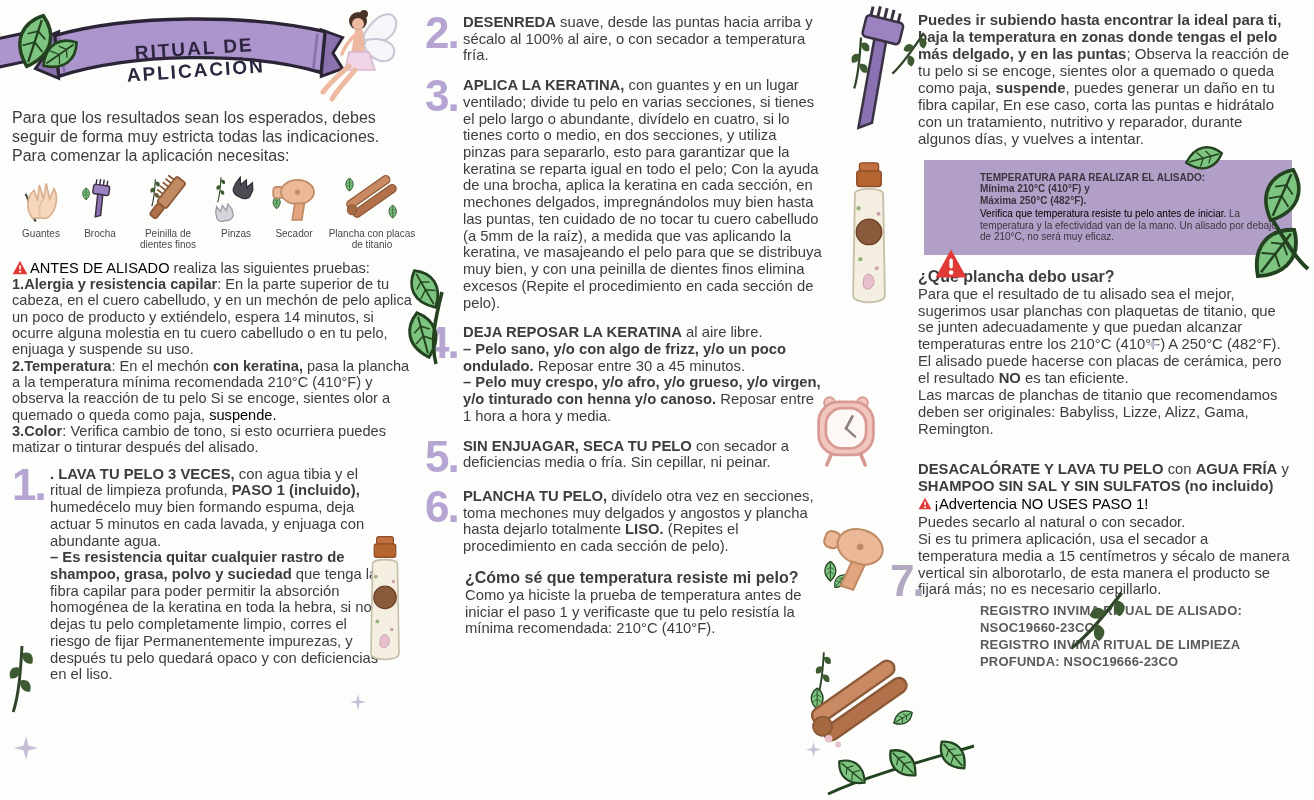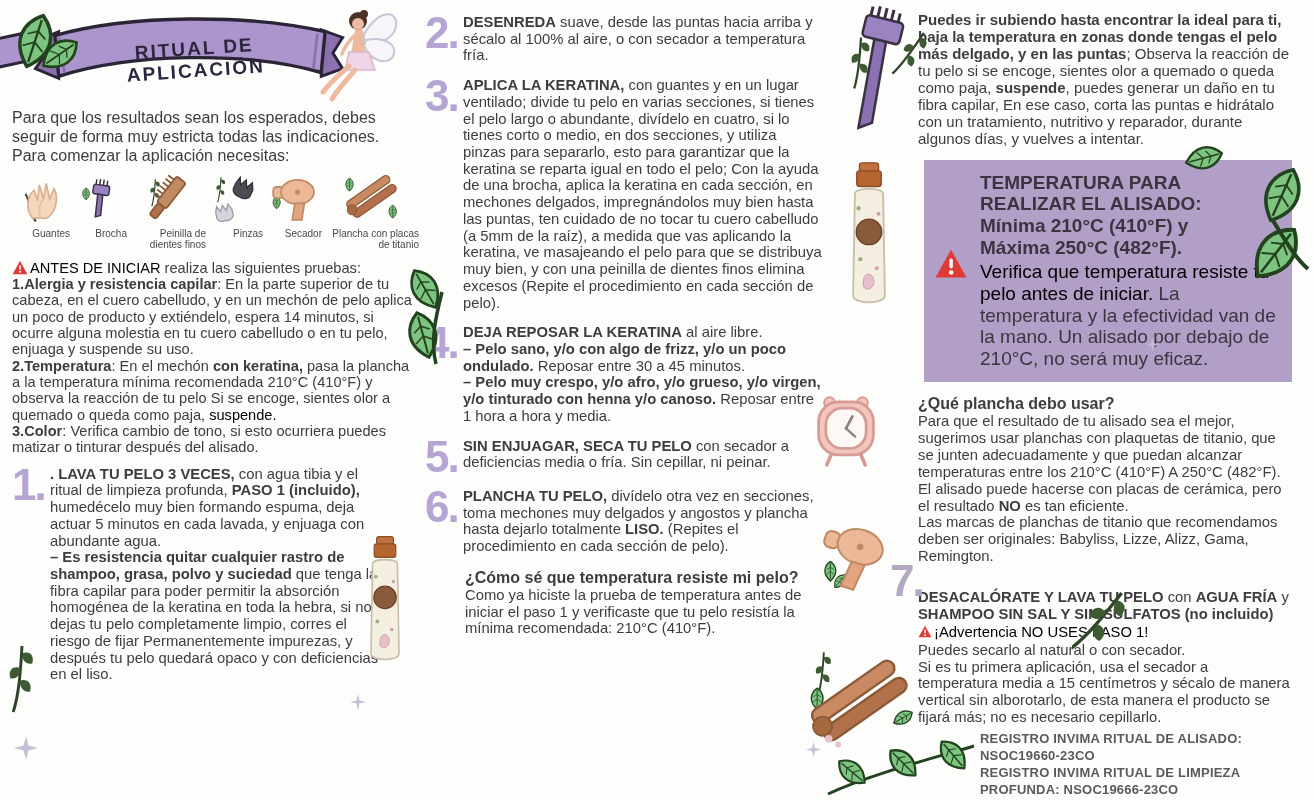--- a/index.html
+++ b/index.html
@@ -20,41 +20,41 @@
     transform:rotate(-4deg);font-weight:700;font-size:19px;letter-spacing:2px;
     color:#2e2640;text-transform:uppercase;}
   .fairy{position:absolute;left:308px;top:0px;}
 
   .intro{font-size:16px;line-height:1.2;margin-top:4px;width:400px;}
 
   
   .tools{display:flex;gap:3px;margin-top:6px;align-items:flex-start;}
   .tool{text-align:center;}
   .tool svg{display:block;margin:0 auto;}
-  .tool-label{font-size:10px;line-height:1.1;color:#4a484d;margin-top:2px;text-align:right;}
+  .tool-label{font-size:10px;line-height:1.1;color:#4a484d;margin-top:2px;}
 
   .before{margin-top:10px;font-size:14.6px;line-height:1.12;width:404px;}
   .tri{width:16px;height:15px;vertical-align:-2px;margin-right:2px;}
 
   .step{display:flex;margin-top:10px;}
   .num{flex:none;width:38px;font-size:44px;font-weight:700;color:#b6a5d2;
        line-height:0.85;letter-spacing:-2px;}
   .stext{font-size:14.8px;line-height:1.13;}
   .col-left .stext{width:340px;}
 
   .col-mid .step{margin-top:0;}
   .col-mid .gap{height:13px;}
   .col-mid .stext{width:360px;}
   .howknow{margin-left:40px;margin-top:14px;font-size:14.8px;line-height:1.13;width:362px;}
   .howknow .title{font-size:16px;font-weight:700;}
 
   .rtop{font-size:15px;line-height:1.13;}
   .tempbox{position:relative;margin-top:12px;margin-left:6px;width:368px;
     background:#b29fc7;box-sizing:border-box;padding:12px 14px 12px 56px;
-    font-size:19px;line-height:1.15;color:#3a3540;}
+    font-size:10px;line-height:1.15;color:#3a3540;}
   .tempbox .b{color:#3a3540;}
   .tri-box{position:absolute;left:10px;top:88px;width:34px;height:31px;}
   .boxwarn{margin-top:2px;}
   .plancha-q{margin-top:13px;font-size:14.8px;line-height:1.14;width:372px;}
   .qtitle{font-size:16px;}
   .step7{margin-top:24px;font-size:14.8px;line-height:1.14;width:374px;}
   .advert{margin:1px 0;}
   .tri-sm{width:14px;height:13px;vertical-align:-1px;margin-right:2px;}
   .registro{margin-top:5px;margin-left:62px;font-size:13px;line-height:1.3;
     font-weight:700;color:#5a5a5a;letter-spacing:0.2px;}
@@ -194,21 +194,21 @@
           <use href="#leaf" x="50" y="36" width="16" height="16"></use>
           <use href="#flatiron" x="0" y="-6" width="72" height="68"></use>
         </svg>
         <div class="tool-label">Plancha con placas de titanio</div>
       </div>
     </div>
 
     <div class="before">
       <p><svg class="tri">
             <use href="#tri"></use>
-          </svg><span><span class="red">ANTES DE INICIAR</span><span> realiza las siguientes pruebas:</span></span></p>
+          </svg><span><span class="red">ANTES DE ALISADO</span><span> realiza las siguientes pruebas:</span></span></p>
       <p><span class="b">1.Alergia y resistencia capilar</span><span>: En la parte superior de tu cabeza, en el cuero cabelludo, y en un mechón de pelo aplica un poco de producto y extiéndelo, espera 14 minutos, si ocurre alguna molestia en tu cuero cabelludo o en tu pelo, enjuaga y suspende su uso.</span></p>
       <p><span class="b">2.Temperatura</span><span>: En el mechón </span><span class="b">con keratina,</span><span> pasa la plancha a la temperatura mínima recomendada 210°C (410°F) y observa la reacción de tu pelo Si se encoge,  sientes olor a quemado o queda como paja, </span><span class="red">suspende.</span></p>
       <p><span class="b">3.Color</span><span>: Verifica cambio de tono, si esto ocurriera puedes matizar o tinturar después del alisado.</span></p>
     </div>
 
     <div class="step">
       <div class="num">1.</div>
       <div class="stext">
         <p><span class="b">. LAVA TU PELO 3 VECES,</span><span> con agua tibia y el ritual de limpieza profunda, </span><span class="b">PASO 1 (incluido),</span><span> humedécelo muy bien formando espuma, deja actuar 5 minutos en cada lavada, y enjuaga con abundante agua.</span></p>
         <p><span class="b">– Es resistencia quitar cualquier rastro de shampoo, grasa, polvo y suciedad</span><span>  que tenga la fibra capilar para poder permitir la absorción homogénea de la keratina en toda la hebra, si no dejas tu pelo completamente limpio, corres el riesgo de fijar Permanentemente impurezas, y después tu pelo quedará opaco y con deficiencias en el liso.</span></p>

